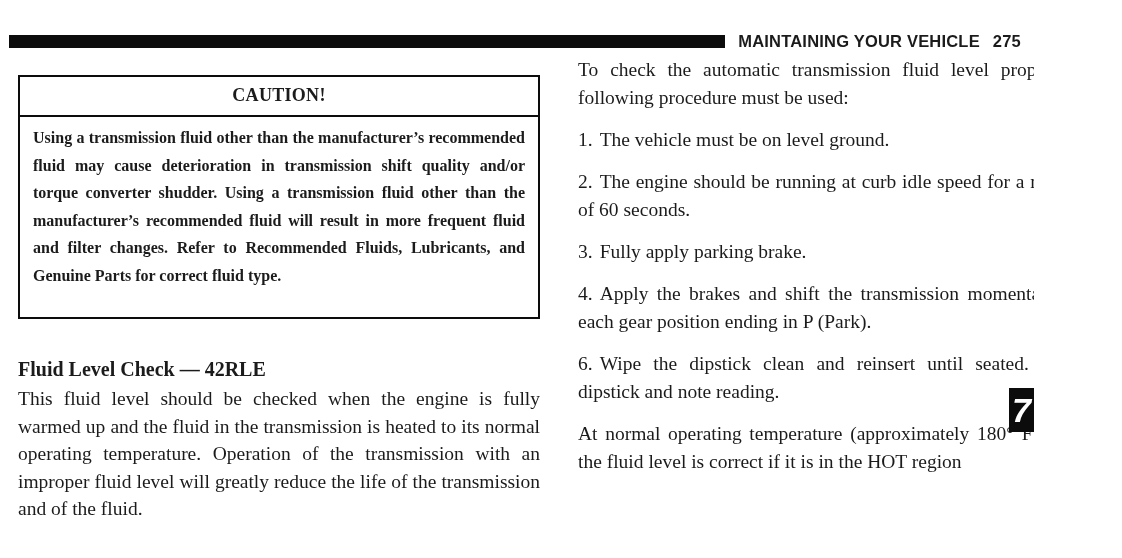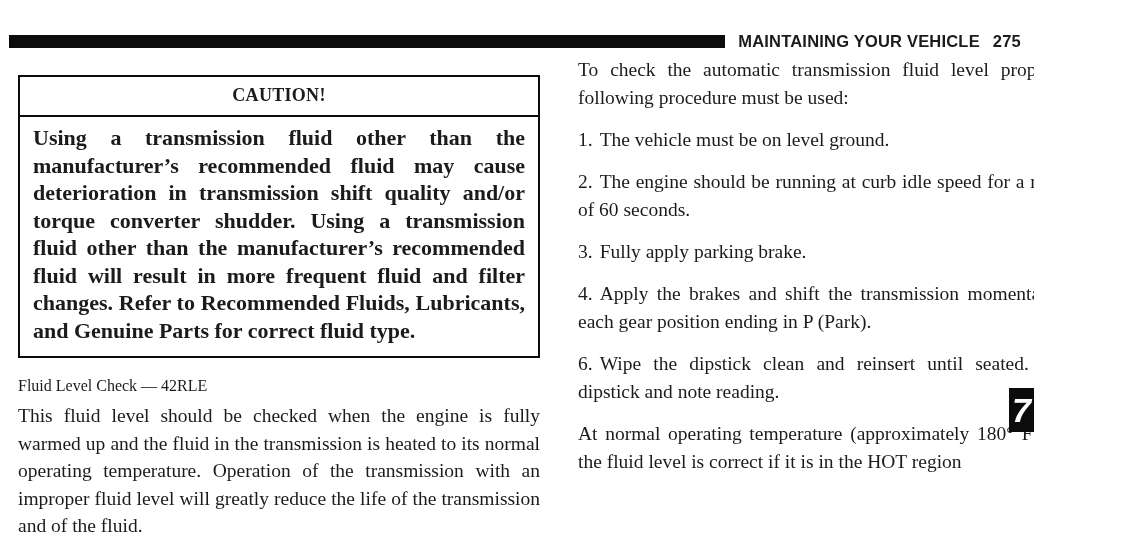--- a/index.html
+++ b/index.html
@@ -63,32 +63,32 @@
   }
   .caution-title {
     text-align: center;
     font-weight: bold;
     font-size: 18px;
     padding: 8px 0 9px 0;
     border-bottom: 2px solid #0c0c0c;
     letter-spacing: 0.3px;
   }
   .caution-body {
-    padding: 7px 13px 12px 13px;
+    padding: 7px 13px 28px 13px;
     font-weight: bold;
-    font-size: 22px;
+    font-size: 16px;
     line-height: 27.5px;
     text-align: justify;
   }
 
   
   .section-heading {
-    margin-top: 15px;
-    font-weight: normal;
-    font-size: 16px;
+    margin-top: 37px;
+    font-weight: bold;
+    font-size: 20px;
     line-height: 26px;
   }
   .section-body {
     margin-top: 3px;
     font-size: 19.5px;
     line-height: 27.5px;
     text-align: justify;
   }
 
   

